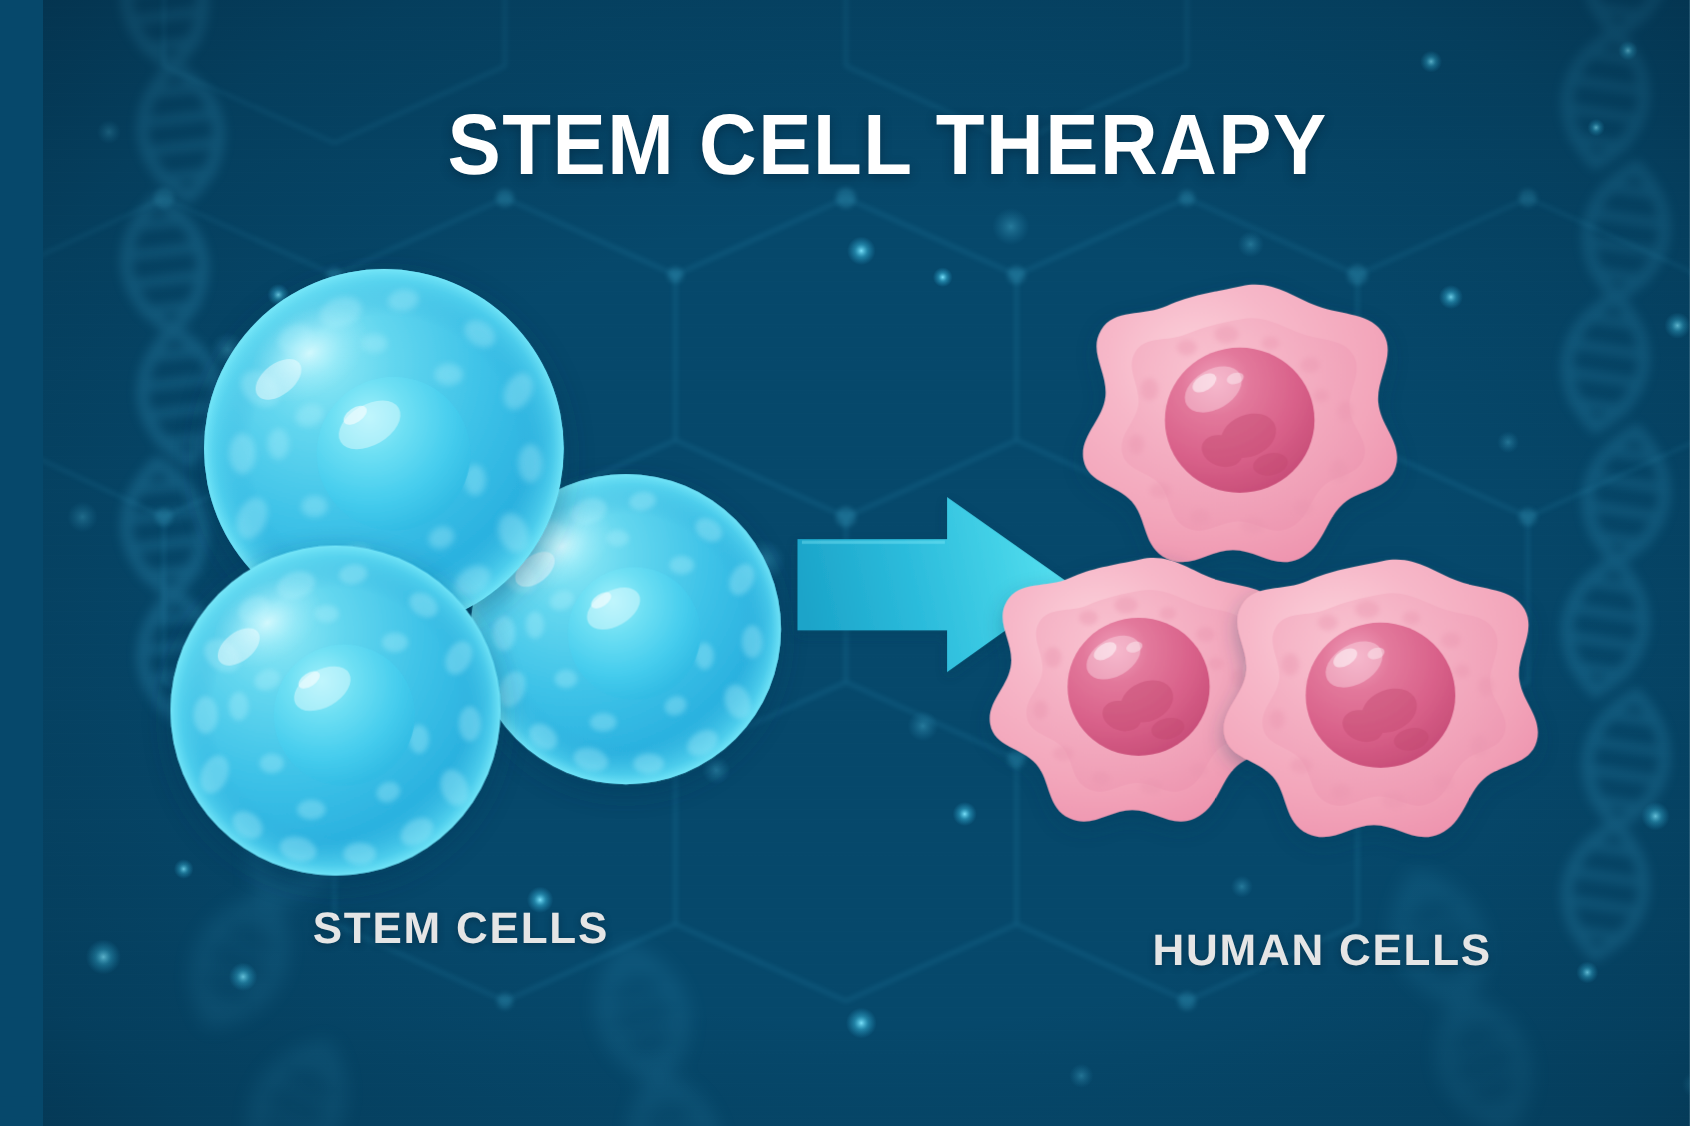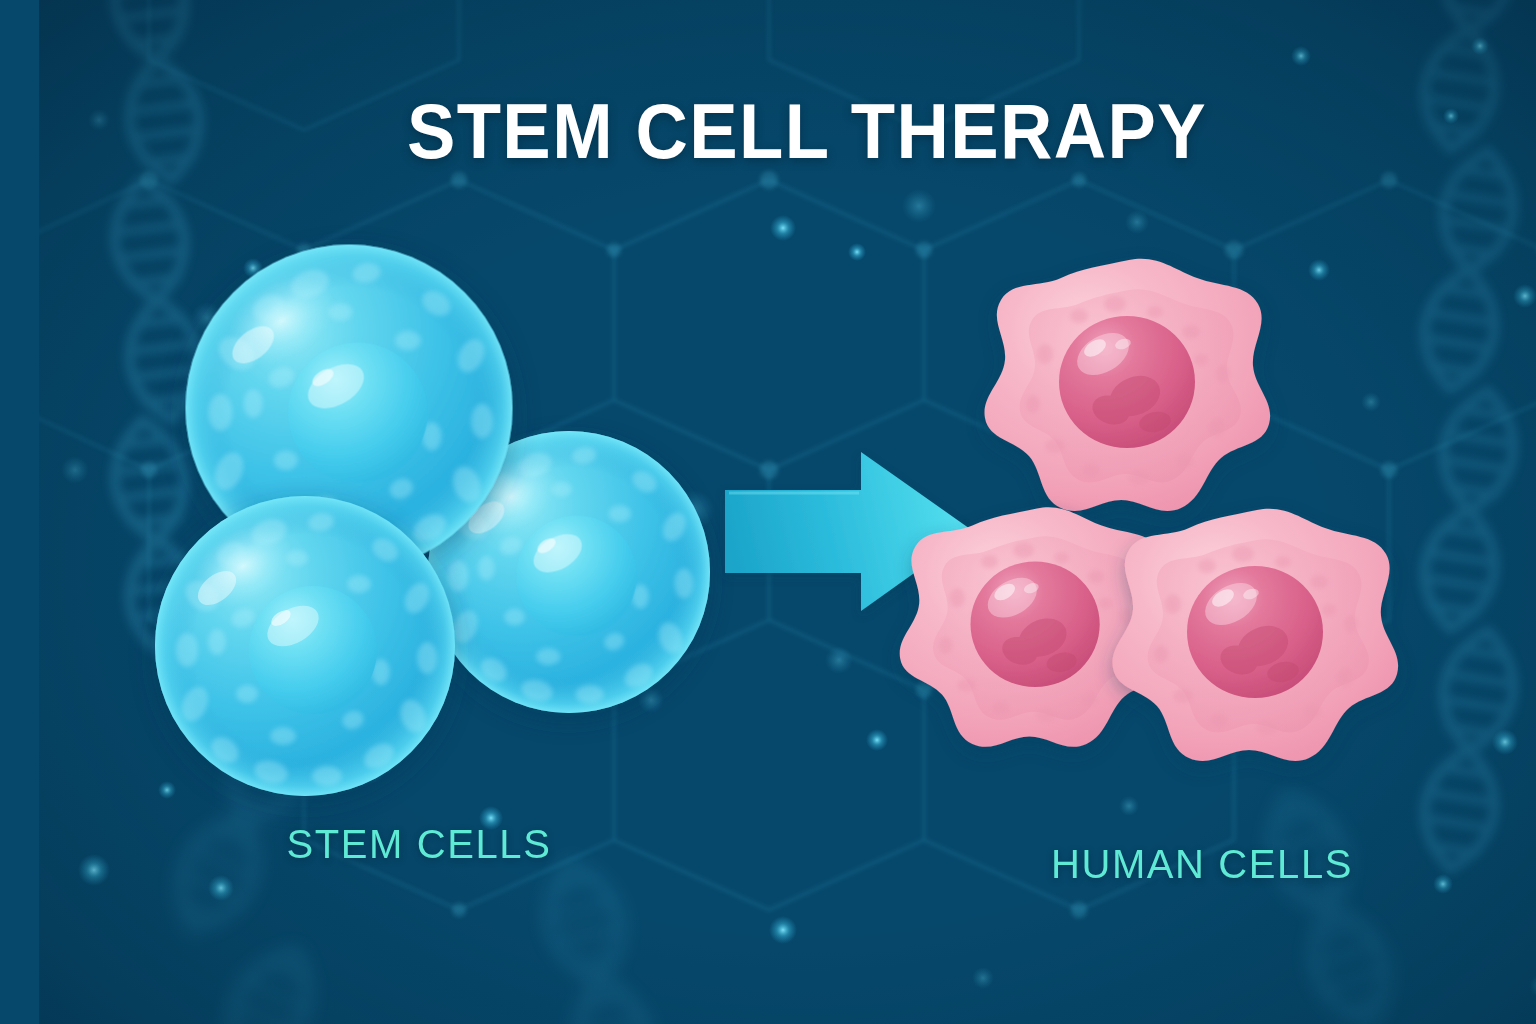--- a/index.html
+++ b/index.html
@@ -44,23 +44,23 @@
     letter-spacing:1.5px;
     line-height:1;
     transform:scaleX(.93);
     text-shadow:0 3px 10px rgba(2,32,52,.45);
     white-space:nowrap;
   }
 
   
   .group-label{
     position:absolute;
-    color:#5eead4;
+    color:#e5e5e5;
     font-size:40px;
-    font-weight:normal;
+    font-weight:bold;
     letter-spacing:1.6px;
     line-height:1;
     text-shadow:0 2px 7px rgba(2,32,52,.45);
     white-space:nowrap;
   }
   #label-stem{left:0;width:760px;text-align:center;top:824px;}
   #label-human{left:790px;width:746px;text-align:center;top:844px;}
 
   
   .art{position:absolute;pointer-events:none;}

